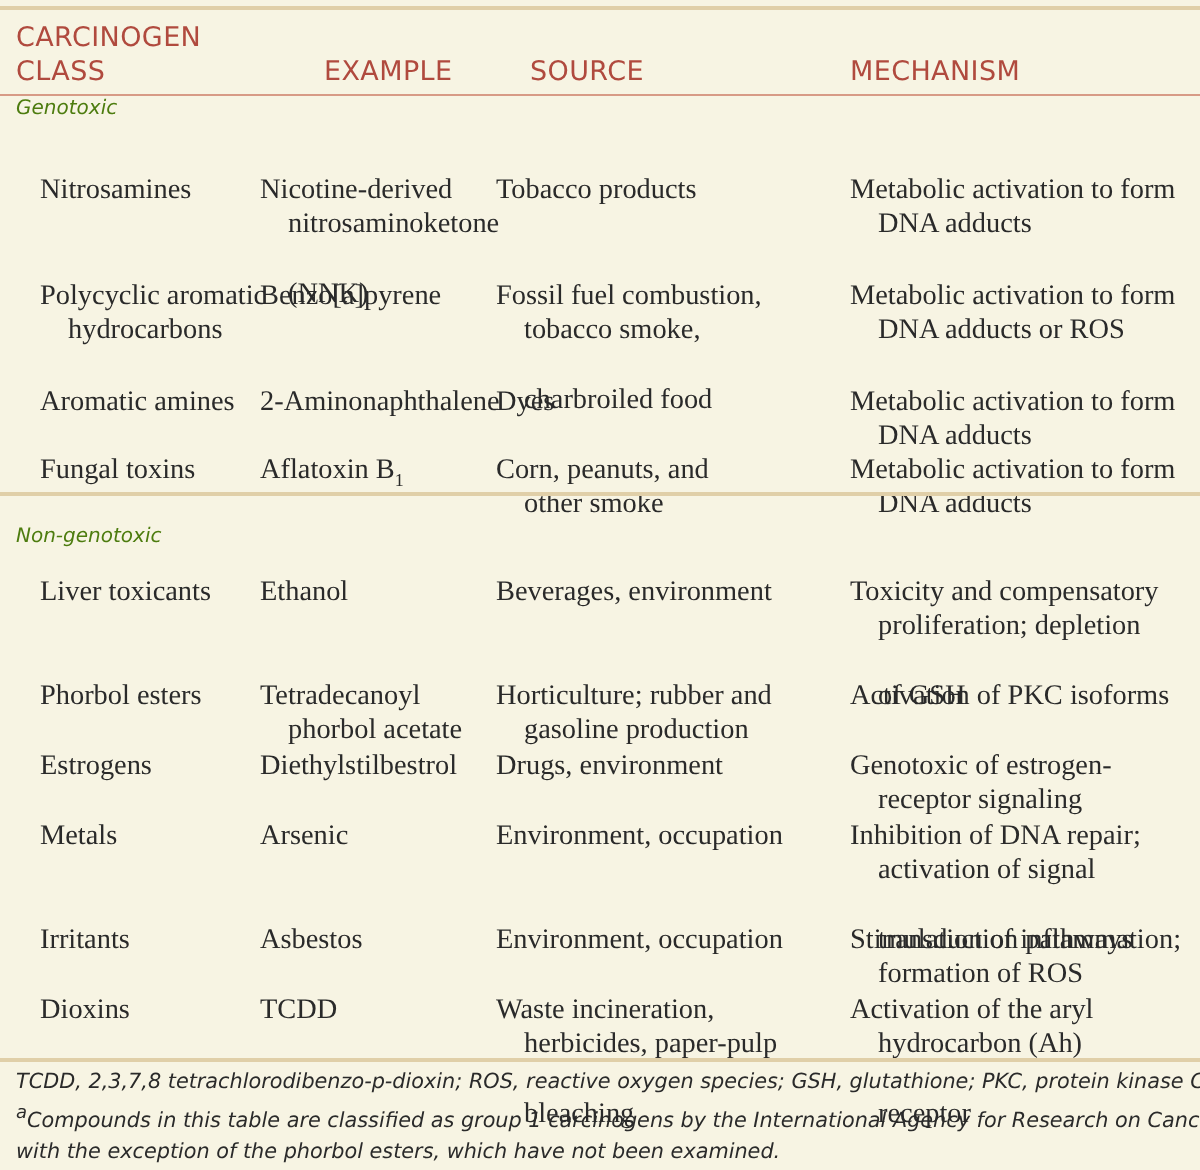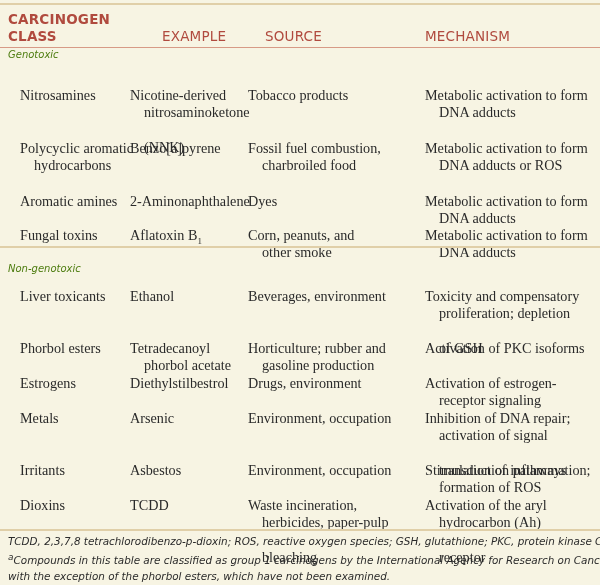--- a/index.html
+++ b/index.html
@@ -68,21 +68,21 @@
     }
     .footnotes div { white-space: nowrap; }
     sup, sub { font-size: 9px; }
   </style>
 </head>
 <body>
 
 <div class="top-rule"></div>
 
 <div class="header-row">
-  <div class="hcell" style="left:8px;font-weight:bold;">
+  <div class="hcell" style="left:8px;">
     <div>CARCINOGEN</div>
     <div>CLASS</div>
   </div>
   <div class="hcell" style="left:130px;margin-left:32px;">EXAMPLE</div>
   <div class="hcell" style="left:265px;">SOURCE</div>
   <div class="hcell" style="left:425px;">MECHANISM</div>
 </div>
 <div class="header-rule"></div>
 
 <div class="section-label" style="top:49px;">Genotoxic</div>
@@ -108,20 +108,21 @@
 <div class="row" style="top:122px;">
   <div class="cell c1">
     <span>Polycyclic aromatic</span>
     <span class="indent">hydrocarbons</span>
   </div>
   <div class="cell c2">
     <span>Benzo[a]pyrene</span>
   </div>
   <div class="cell c3">
     <span>Fossil fuel combustion,</span>
+    <span class="indent">tobacco smoke,</span>
     <span class="indent">charbroiled food</span>
   </div>
   <div class="cell c4">
     <span>Metabolic activation to form</span>
     <span class="indent">DNA adducts or ROS</span>
   </div>
 </div>
 
 <div class="row" style="top:175px;">
   <div class="cell c1">
@@ -198,21 +199,21 @@
   <div class="cell c1">
     <span>Estrogens</span>
   </div>
   <div class="cell c2">
     <span>Diethylstilbestrol</span>
   </div>
   <div class="cell c3">
     <span>Drugs, environment</span>
   </div>
   <div class="cell c4">
-    <span>Activation of estrogen-</span>
+    <span>Genotoxic of estrogen-</span>
     <span class="indent">receptor signaling</span>
   </div>
 </div>
 
 <div class="row" style="top:392px;">
   <div class="cell c1">
     <span>Metals</span>
   </div>
   <div class="cell c2">
     <span>Arsenic</span>

